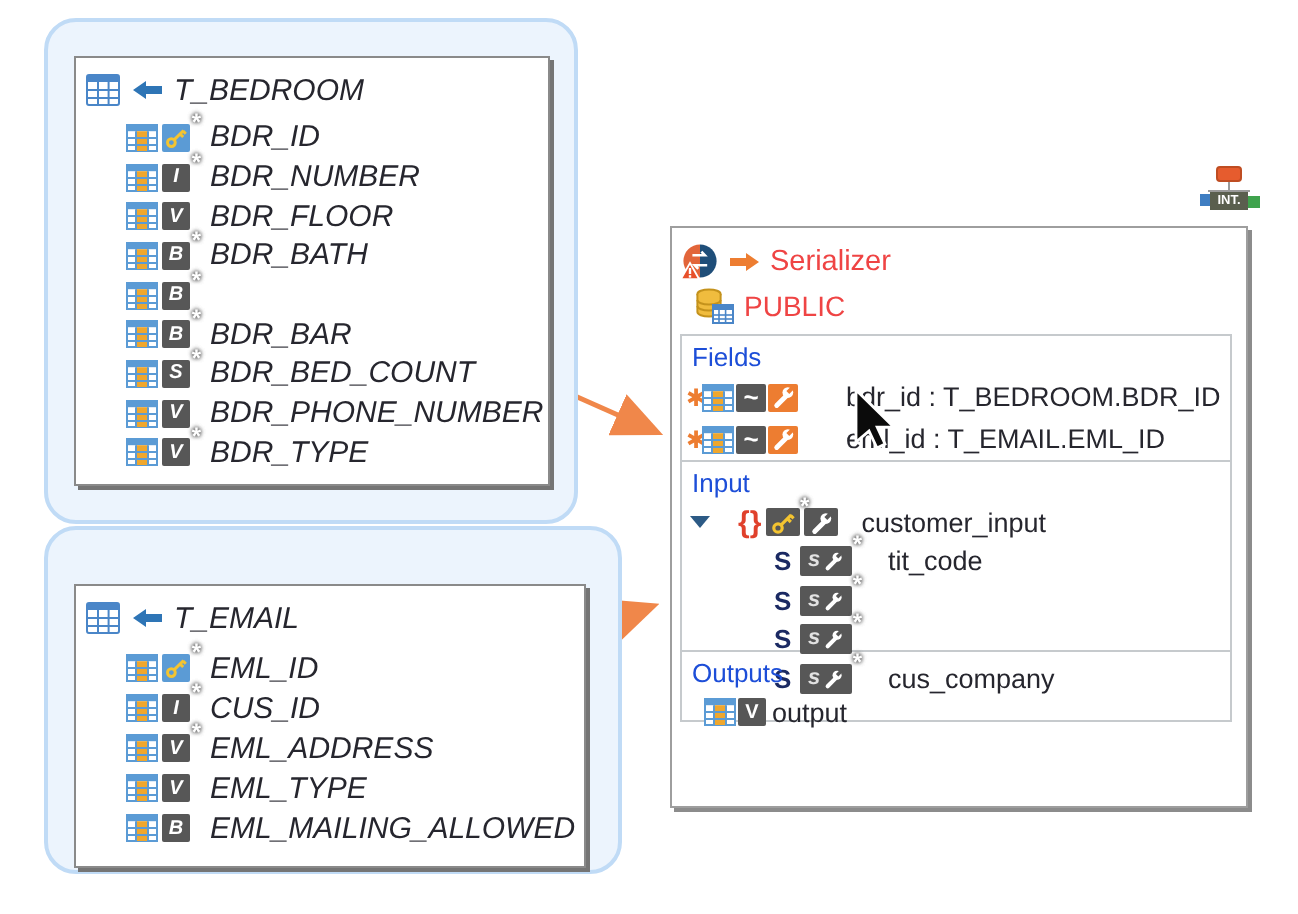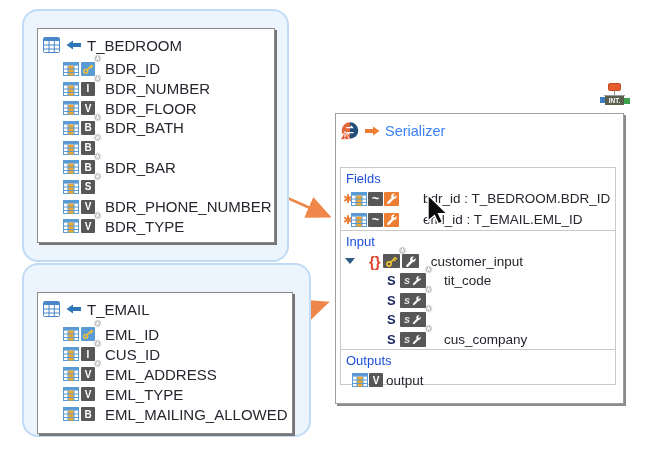--- a/index.html
+++ b/index.html
@@ -5,39 +5,39 @@
   html,body{margin:0;padding:0;background:#fff;}
   .stage{position:relative;width:649px;height:457px;background:#ffffff;overflow:hidden;
          font-family:"Liberation Sans","DejaVu Sans",sans-serif;color:#26262e;}
   .abs{position:absolute;}
 
   
   .panel{position:absolute;background:#ecf4fd;border:2px solid #c0dbf6;border-radius:16px;}
 
   
   .listbox{position:absolute;background:#ffffff;border:1px solid #8a8a8a;
-           box-shadow:2px 2px 0 0 #757575;}
+           box-shadow:2px 2px 0 0 #757575;font-style:italic;}
   .lb-header{display:flex;align-items:center;gap:6px;padding:6px 0 0 5px;height:20px;
              font-size:15px;color:#26262e;}
   .lb-rows{position:absolute;left:0;right:0;}
   .trow{display:flex;align-items:center;padding-left:25px;font-size:15px;color:#26262e;}
   .trow .name{margin-left:10px;white-space:nowrap;}
 
   
   .tbox{position:relative;width:14px;height:14px;margin-left:2px;border-radius:1px;
         background:#575757;color:#fff;display:flex;align-items:center;justify-content:center;
         font-size:10px;font-weight:bold;flex:0 0 auto;}
   .tbox.key{background:#5b9bd5;}
   .ast{position:absolute;top:-6px;right:-5px;font-size:12px;font-weight:bold;color:#ffffff;
        text-shadow:0 0 2px #777,0 0 2px #777,0 0 2px #777;line-height:10px;pointer-events:none;}
   .icon{display:inline-flex;flex:0 0 auto;align-items:center;justify-content:center;}
 
   
   .serializer{position:absolute;background:#fff;border:1px solid #9e9e9e;box-shadow:2px 2px 0 0 #8c8c8c;}
-  .ser-head{position:absolute;display:flex;align-items:center;gap:5px;font-size:14.5px;color:#3b82f6;}
+  .ser-head{position:absolute;display:flex;align-items:center;gap:5px;font-size:14.5px;color:#ef4444;}
   .sections{position:absolute;left:4px;top:54px;width:276px;}
   .section{border:1px solid #c6cacd;background:#fff;margin-top:-1px;box-sizing:border-box;}
   .sec-label{padding:3px 0 0 5px;font-size:13px;color:#1d4ed8;height:17px;}
   .srow{display:flex;align-items:center;font-size:13.5px;color:#26262e;white-space:nowrap;}
   .star-lead{color:#ed7d31;font-size:12px;font-weight:bold;width:8px;flex:0 0 auto;}
   .tilde-box{position:relative;width:15px;height:14px;background:#575757;border-radius:1px;color:#fff;
              display:flex;align-items:center;justify-content:center;font-size:13px;font-weight:bold;
              margin-left:1px;flex:0 0 auto;}
   .wrench-box{position:relative;width:15px;height:14px;border-radius:1px;margin-left:1px;flex:0 0 auto;
               display:flex;align-items:center;justify-content:center;}
@@ -234,20 +234,21 @@
                 <line x1="11" y1="3.6" x2="11" y2="13.5"></line>
                 <line x1="0.5" y1="7" x2="15.5" y2="7"></line>
                 <line x1="0.5" y1="10.5" x2="15.5" y2="10.5"></line>
               </g>
             </svg>
           </span>
         <span class="tbox">
             <span>S</span>
             <span class="ast">*</span>
           </span>
+        <span class="name">BDR_BED_COUNT</span>
       </div>
       <div class="trow" style="height:19.7px;">
         <span class="icon">
             <svg width="16" height="14" viewBox="0 0 16 14">
               <rect x="0.5" y="0.5" width="15" height="13" fill="#fff" stroke="#5b9bd5"></rect>
               <rect x="1" y="1" width="14" height="2.6" fill="#5b9bd5"></rect>
               <rect x="5" y="3.6" width="6" height="9.9" fill="#efa72e"></rect>
               <g stroke="#5b9bd5">
                 <line x1="5" y1="3.6" x2="5" y2="13.5"></line>
                 <line x1="11" y1="3.6" x2="11" y2="13.5"></line>
@@ -437,20 +438,38 @@
           <rect x="4.4" y="16.6" width="1.2" height="1.2" fill="#ffffff"></rect>
         </svg>
       </span>
       <span class="icon">
         <svg width="15" height="10" viewBox="0 0 15 10">
             <path d="M0 3 H8 V0.5 L14.5 5 L8 9.5 V7 H0 Z" fill="#ed7d31"></path>
           </svg>
       </span>
       <span>Serializer</span>
     </div>
+    <div class="ser-head" style="left:12px;top:29px;height:20px;font-size:14px;">
+      <span class="icon">
+        <svg width="19" height="18" viewBox="0 0 19 18">
+          <ellipse cx="6.5" cy="3" rx="5.8" ry="2.3" fill="#f0bc3e" stroke="#c4921c"></ellipse>
+          <path d="M0.7 3 v9 a5.8 2.3 0 0 0 11.6 0 v-9" fill="#f0bc3e" stroke="#c4921c"></path>
+          <path d="M0.7 6 a5.8 2.3 0 0 0 11.6 0 M0.7 9 a5.8 2.3 0 0 0 11.6 0" fill="none" stroke="#c4921c"></path>
+          <rect x="8.5" y="8.5" width="10" height="9" fill="#fff" stroke="#4a86c8"></rect>
+          <rect x="9" y="9" width="9" height="2" fill="#4a86c8"></rect>
+          <g stroke="#4a86c8" stroke-width="0.8">
+            <line x1="11.5" y1="11" x2="11.5" y2="17.5"></line>
+              <line x1="14.8" y1="11" x2="14.8" y2="17.5"></line>
+            <line x1="8.5" y1="13.5" x2="18.5" y2="13.5"></line>
+              <line x1="8.5" y1="15.5" x2="18.5" y2="15.5"></line>
+          </g>
+        </svg>
+      </span>
+      <span>PUBLIC</span>
+    </div>
 
     <div class="sections">
 
       <div class="section" style="height:64px;">
         <div class="sec-label">Fields</div>
         <div class="srow" style="height:21px;padding-left:2px;">
           <span class="star-lead">✱</span>
           <span class="icon">
               <svg width="16" height="14" viewBox="0 0 16 14">
                 <rect x="0.5" y="0.5" width="15" height="13" fill="#fff" stroke="#5b9bd5"></rect>
@@ -494,21 +513,21 @@
               <svg width="13" height="13" viewBox="0 0 14 14">
                 <line x1="3.6" y1="11.6" x2="8.6" y2="6.6" stroke="#fff" stroke-width="2.6" stroke-linecap="round"></line>
                 <circle cx="9.6" cy="4.6" r="2.9" fill="#fff"></circle>
                 <line x1="9.6" y1="4.6" x2="12.8" y2="1.4" stroke="#ed7d31" stroke-width="2.2"></line>
               </svg>
             </span>
           <span style="margin-left:24px;">eml_id : T_EMAIL.EML_ID</span>
         </div>
       </div>
 
-      <div class="section" style="height:120px;">
+      <div class="section" style="height:96px;">
         <div class="sec-label">Input</div>
         <div class="srow" style="height:20px;padding-left:4px;">
           <span class="tri-down"></span>
           <span class="braces" style="margin-left:14px;">{}</span>
           <span class="tilde-box" style="width:17px;margin-left:2px;">
               <svg width="13" height="13" viewBox="0 0 13 13">
                 <g stroke="#f4c430" stroke-width="1.6" fill="none">
                   <circle cx="4" cy="9" r="2.1"></circle>
                   <path d="M5.6 7.4 L10.6 2.4 M8.7 4.3 l1.7 1.7 M10.3 2.7 l1.5 1.5"></path>
                 </g>

